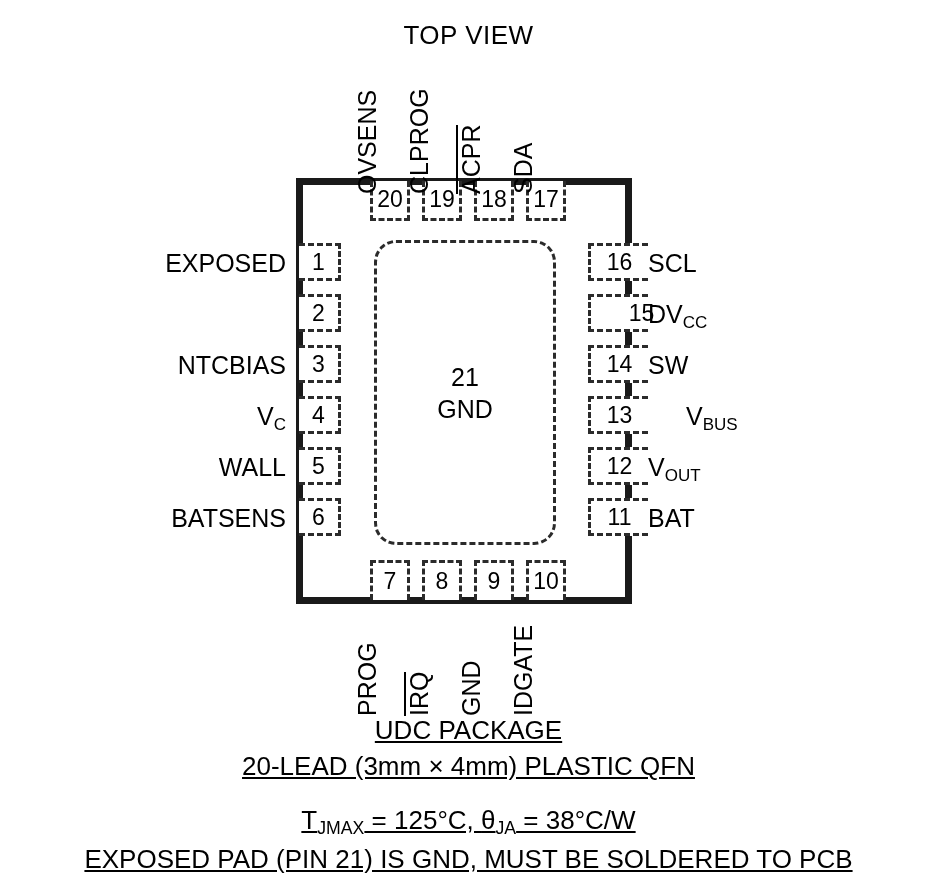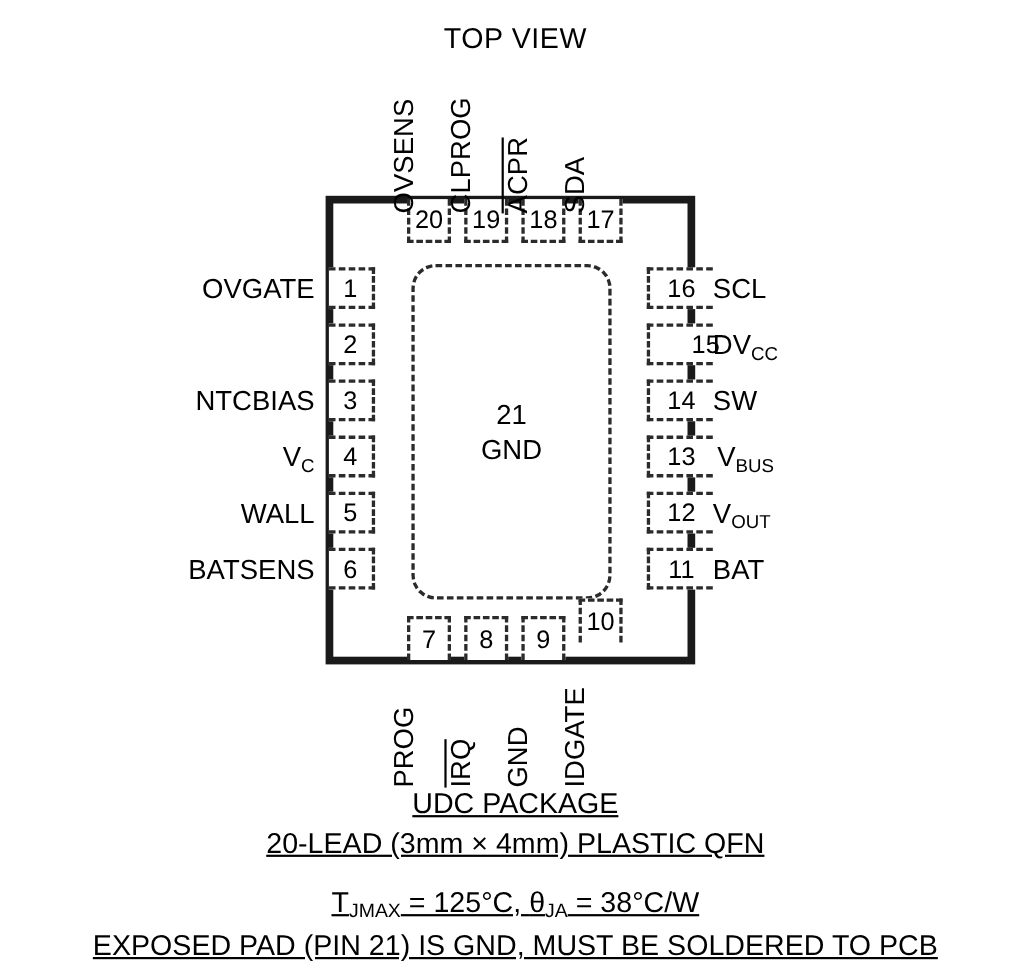--- a/index.html
+++ b/index.html
@@ -172,21 +172,21 @@
   <div class="pad left" style="left:299px; top:396px;">
       <span>4</span>
     </div>
   <div class="pad left" style="left:299px; top:447px;">
       <span>5</span>
     </div>
   <div class="pad left" style="left:299px; top:498px;">
       <span>6</span>
     </div>
 
-  <div class="pin-label left-label" style="left:100px; top:248px; width:186px;"><span>OVGATE</span></div>
+  <div class="pin-label left-label" style="left:100px; top:248px; width:186px;"><span>EXPOSED</span></div>
   <div class="pin-label left-label" style="left:100px; top:350px; width:186px;"><span>NTCBIAS</span></div>
   <div class="pin-label left-label" style="left:100px; top:401px; width:186px;"><span>V</span><sub>C</sub></div>
   <div class="pin-label left-label" style="left:100px; top:452px; width:186px;"><span>WALL</span></div>
   <div class="pin-label left-label" style="left:100px; top:503px; width:186px;"><span>BATSENS</span></div>
 
   <div class="pad right" style="left:588px; top:243px;">
       <span>16</span>
     </div>
   <div class="pad right" style="left:588px; top:294px;padding-left:44px;">
       <span>15</span>
@@ -200,21 +200,21 @@
   <div class="pad right" style="left:588px; top:447px;">
       <span>12</span>
     </div>
   <div class="pad right" style="left:588px; top:498px;">
       <span>11</span>
     </div>
 
   <div class="pin-label right-label" style="left:648px; top:248px;"><span>SCL</span></div>
   <div class="pin-label right-label" style="left:648px; top:299px;"><span>DV</span><sub>CC</sub></div>
   <div class="pin-label right-label" style="left:648px; top:350px;"><span>SW</span></div>
-  <div class="pin-label right-label" style="left:652px; top:401px;text-align:center;"><span>V</span><sub>BUS</sub></div>
+  <div class="pin-label right-label" style="left:686px; top:401px;text-align:center;"><span>V</span><sub>BUS</sub></div>
   <div class="pin-label right-label" style="left:648px; top:452px;"><span>V</span><sub>OUT</sub></div>
   <div class="pin-label right-label" style="left:648px; top:503px;"><span>BAT</span></div>
 
   <div class="pad top" style="left:370px; top:181px;">
       <span>20</span>
     </div>
   <div class="pad top" style="left:422px; top:181px;">
       <span>19</span>
     </div>
   <div class="pad top" style="left:474px; top:181px;">
@@ -231,21 +231,21 @@
 
   <div class="pad bottom" style="left:370px; top:560px;">
       <span>7</span>
     </div>
   <div class="pad bottom" style="left:422px; top:560px;">
       <span>8</span>
     </div>
   <div class="pad bottom" style="left:474px; top:560px;">
       <span>9</span>
     </div>
-  <div class="pad bottom" style="left:526px; top:544px;">
+  <div class="pad bottom" style="left:526px; top:560px;">
       <span>10</span>
     </div>
 
   <div class="pin-label vert" style="left:382px; top:686px;"><span>PROG</span></div>
   <div class="pin-label vert" style="left:434px; top:686px;"><span class="ovl">IRQ</span></div>
   <div class="pin-label vert" style="left:486px; top:686px;"><span>GND</span></div>
   <div class="pin-label vert" style="left:538px; top:686px;"><span>IDGATE</span></div>
 
   <div id="caption">
     <div class="cap-line">UDC PACKAGE</div>

